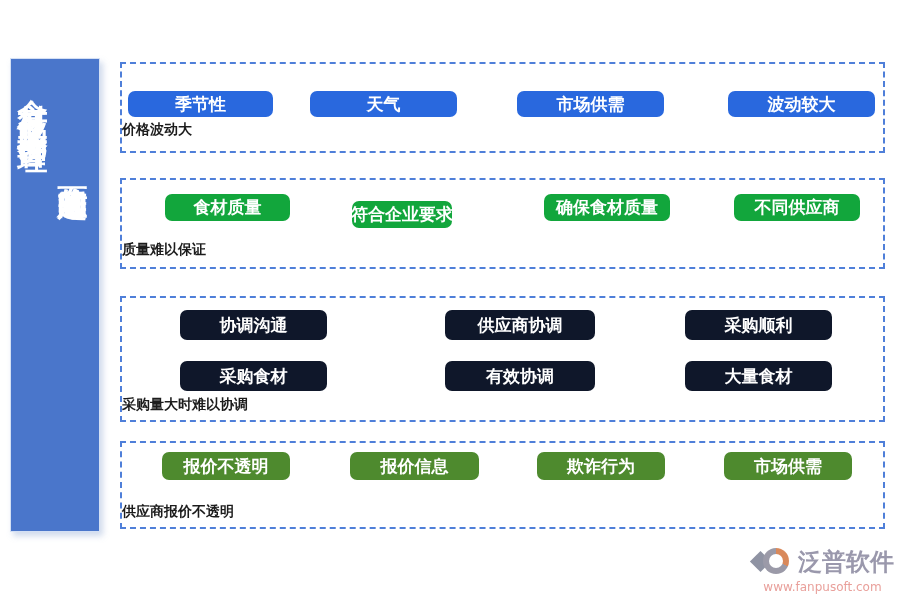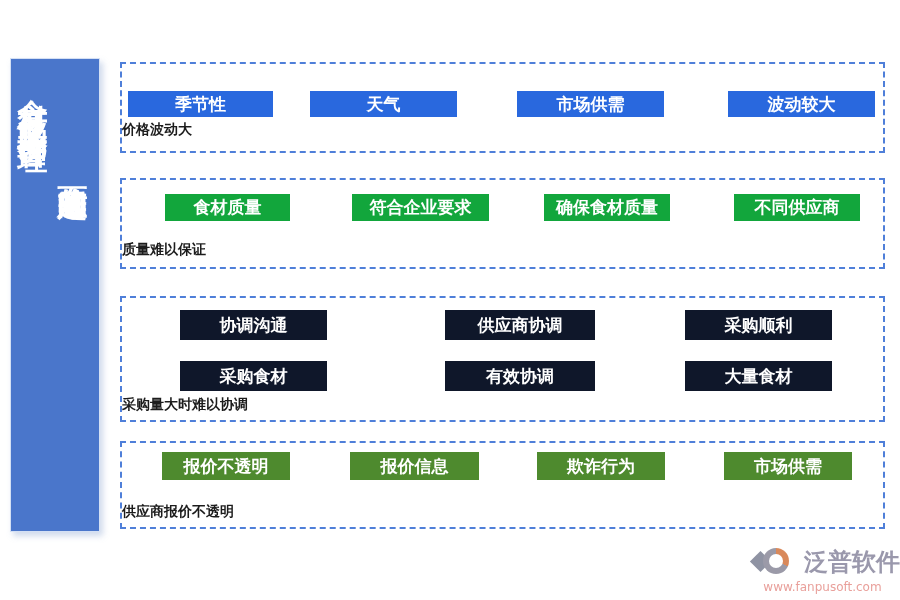--- a/index.html
+++ b/index.html
@@ -28,33 +28,33 @@
     position:absolute;left:120px;width:765px;box-sizing:border-box;
     border:2px dashed #4F7FD9;background:#ffffff;
   }
   #box1{top:62px;height:91px}
   #box2{top:178px;height:91px}
   #box3{top:296px;height:126px}
   #box4{top:441px;height:88px}
   
   .pill{
     position:absolute;display:flex;align-items:center;justify-content:center;
-    color:#ffffff;font-weight:bold;font-size:17px;line-height:1;white-space:nowrap;
+    color:#ffffff;font-weight:bold;font-size:17px;line-height:1;white-space:nowrap;border-radius:7px;
   }
   .blue{background:#2968DE}
   .green{background:#12A63C}
   .cyan{background:#0f172a}
   .olive{background:#4E8A2E}
   .box-label{
     position:absolute;left:0;right:14px;
     font-weight:bold;font-size:14px;color:#1c1c1c;white-space:nowrap;
   }
   
   .brand-box{position:absolute;left:750px;top:545px;width:145px;}
-  .brand-row{display:flex;align-items:center;gap:14px;height:34px;}
+  .brand-row{display:flex;align-items:center;gap:8px;height:34px;}
   .logo{position:relative;width:40px;height:34px;flex:0 0 auto;}
   .logo-diamond{
     position:absolute;left:3px;top:9px;width:15px;height:15px;
     background:#8F93A3;transform:rotate(45deg);
   }
   .logo-ring{
     position:absolute;left:13px;top:3px;width:26px;height:26px;border-radius:50%;
     background:conic-gradient(#D9895B 0 115deg,#9B9AA8 115deg 360deg);
   }
   .logo-ring-hole{
@@ -74,21 +74,21 @@
 <div class="box" id="box1">
   <div class="pill blue" style="left:6px;top:27px;width:145px;height:26px">季节性</div>
   <div class="pill blue" style="left:188px;top:27px;width:147px;height:26px">天气</div>
   <div class="pill blue" style="left:395px;top:27px;width:147px;height:26px">市场供需</div>
   <div class="pill blue" style="left:606px;top:27px;width:147px;height:26px">波动较大</div>
   <div class="box-label" style="top:57px">价格波动大</div>
 </div>
 
 <div class="box" id="box2">
   <div class="pill green" style="left:43px;top:14px;width:125px;height:27px">食材质量</div>
-  <div class="pill green" style="left:230px;top:14px;width:137px;height:27px">符合企业要求</div>
+  <div class="pill green" style="left:230px;top:21px;width:100px;height:27px">符合企业要求</div>
   <div class="pill green" style="left:422px;top:14px;width:126px;height:27px">确保食材质量</div>
   <div class="pill green" style="left:612px;top:14px;width:126px;height:27px">不同供应商</div>
   <div class="box-label" style="top:61px">质量难以保证</div>
 </div>
 
 <div class="box" id="box3">
   <div class="pill cyan" style="left:58px;top:12px;width:147px;height:30px">协调沟通</div>
   <div class="pill cyan" style="left:323px;top:12px;width:150px;height:30px">供应商协调</div>
   <div class="pill cyan" style="left:563px;top:12px;width:147px;height:30px">采购顺利</div>
   <div class="pill cyan" style="left:58px;top:63px;width:147px;height:30px">采购食材</div>

